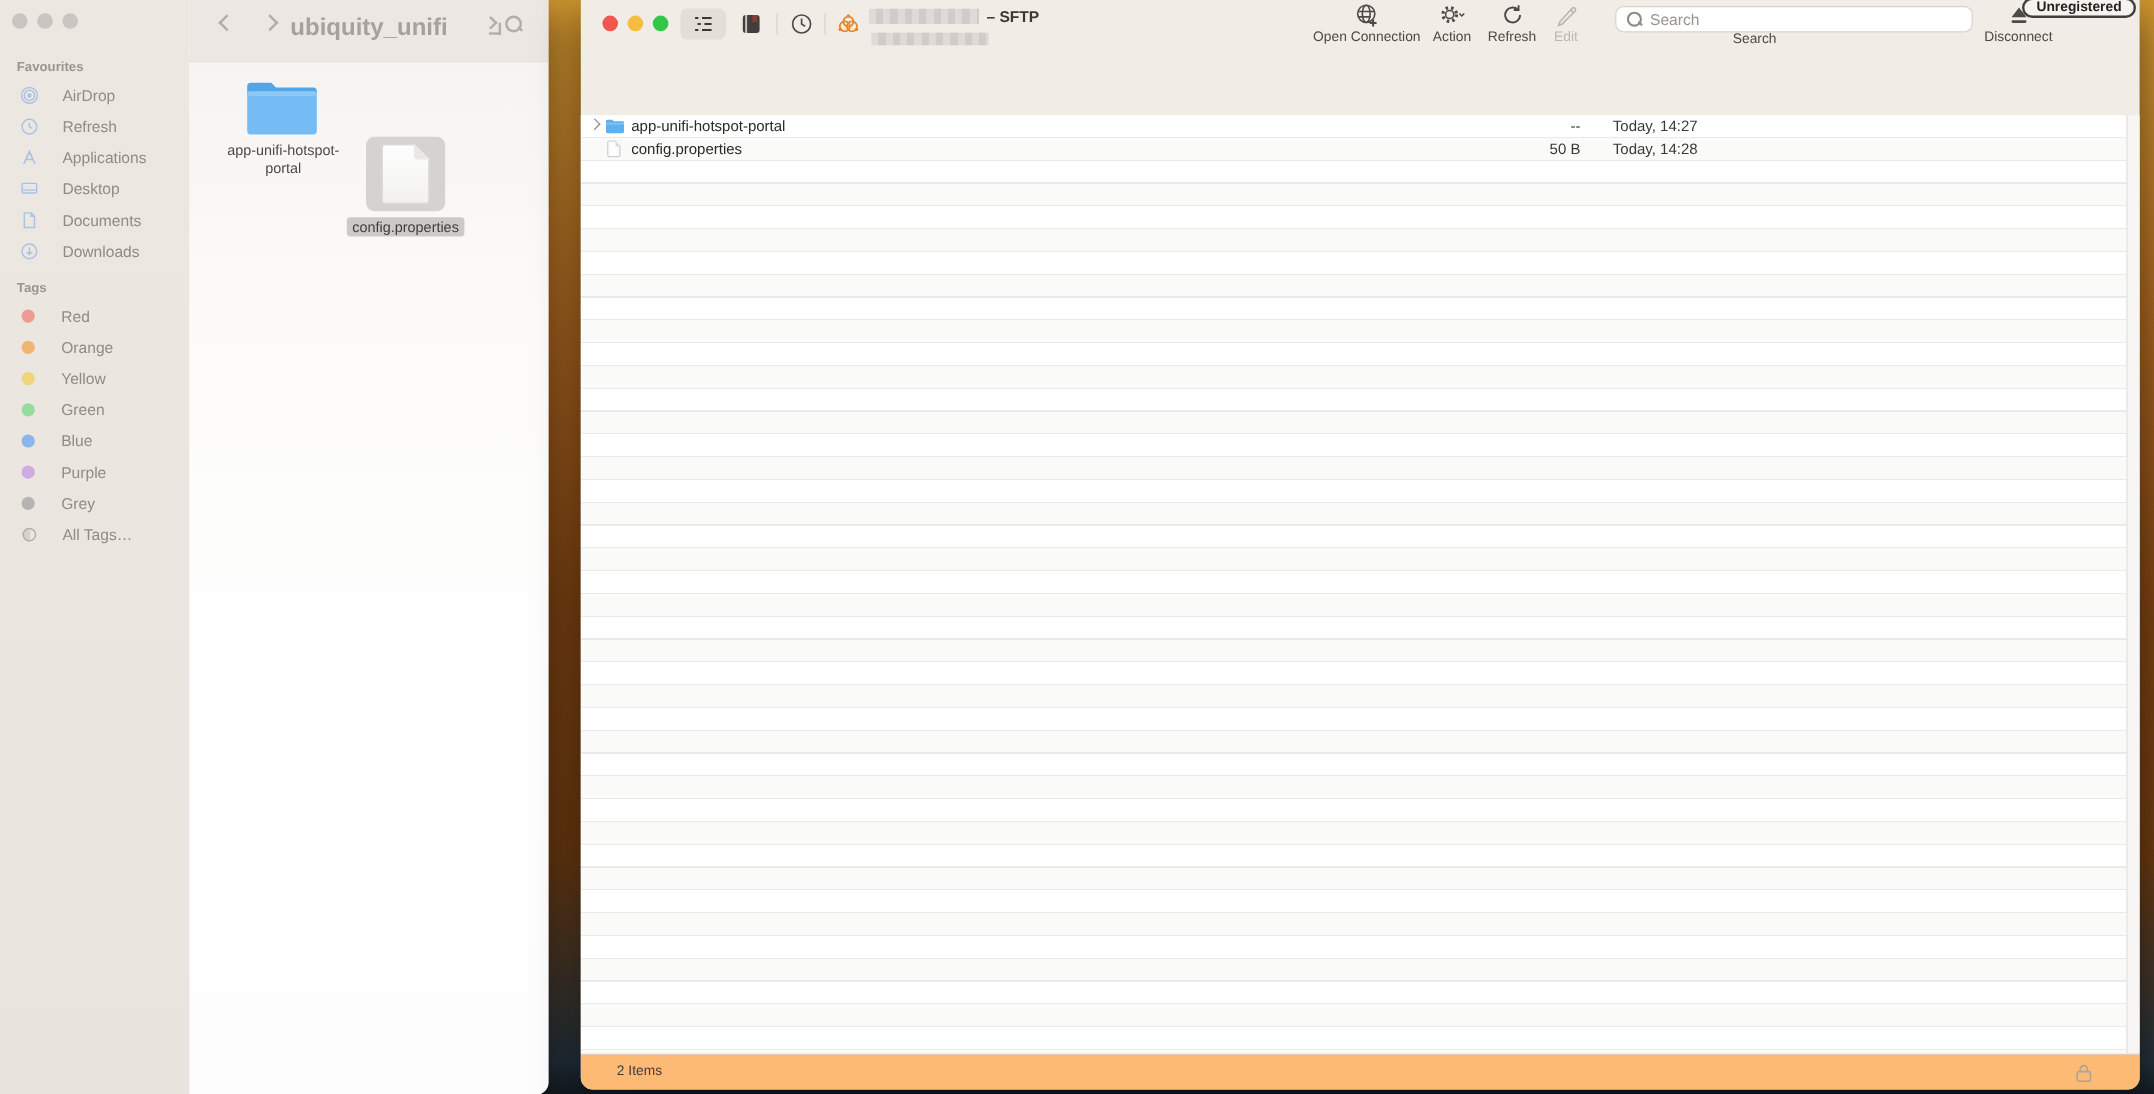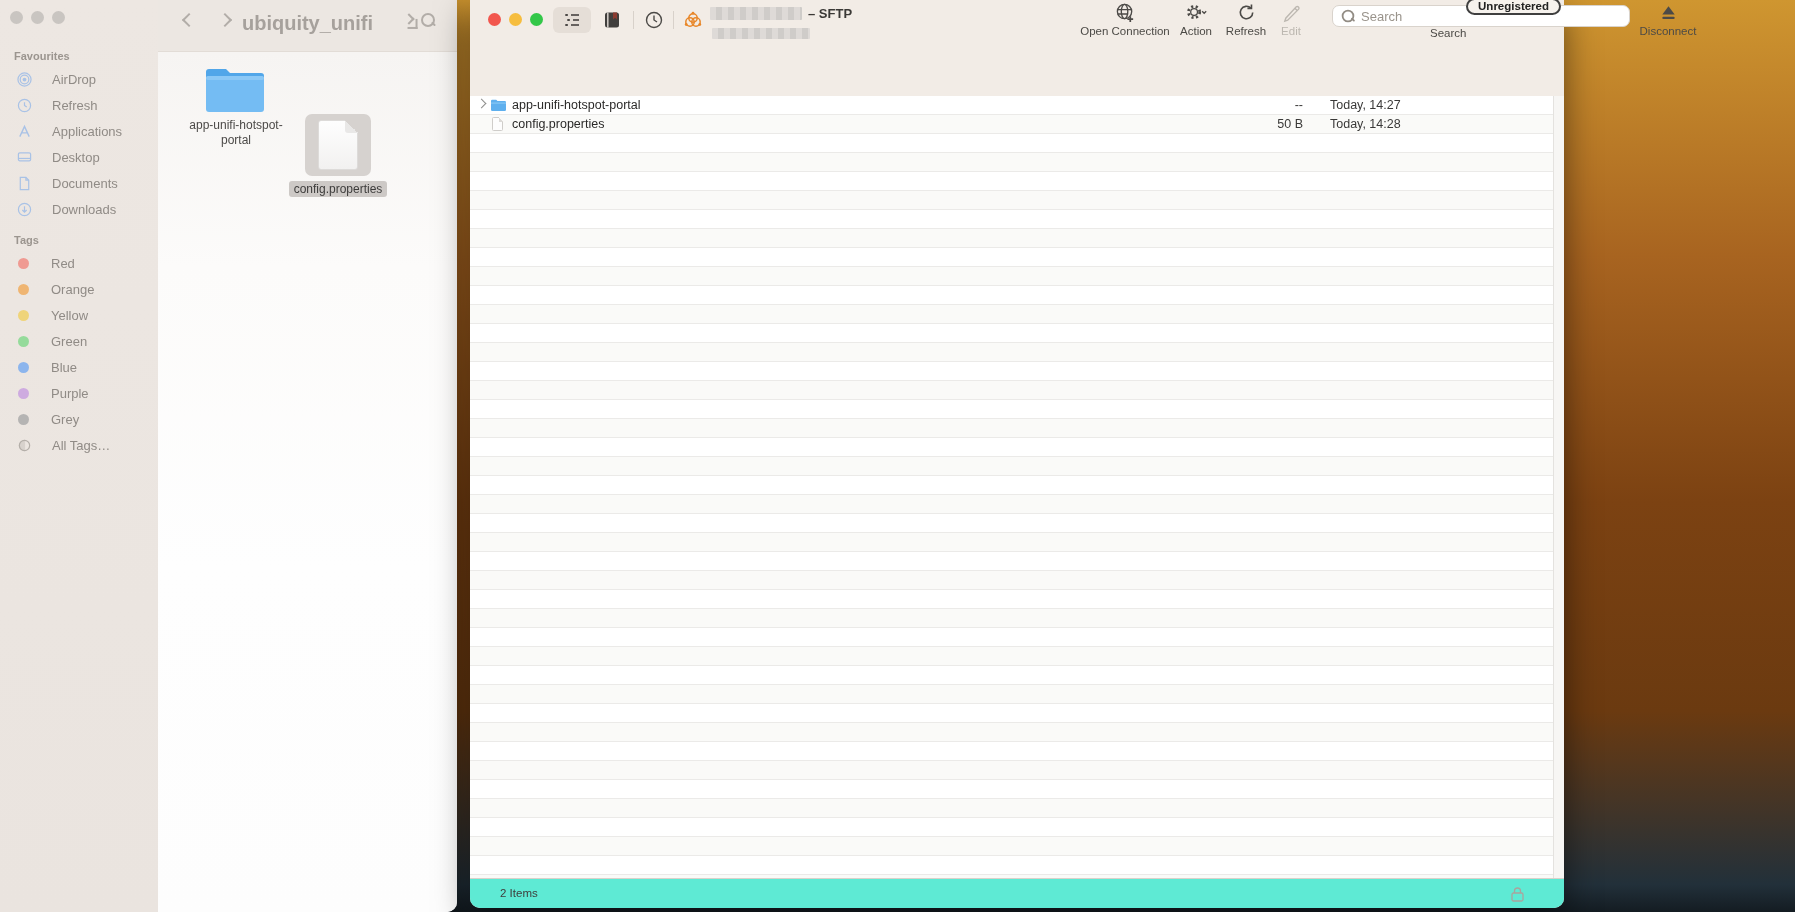--- a/index.html
+++ b/index.html
@@ -44,21 +44,21 @@
   .fi-item { position:absolute; width:108px; display:flex; flex-direction:column; align-items:center; }
   .fi-label { font-size:12px; color:#4c4a48; text-align:center; line-height:15px; margin-top:4px; width:100px; }
   .big-folder { width:64px; height:50px; }
   .sel-tile { width:66px; height:62px; background:#d6d2cf; border-radius:7px; display:flex; align-items:center; justify-content:center; }
   .page-big { position:relative; width:40px; height:50px; background:linear-gradient(180deg,#fefefe,#f2f1f0); border:1px solid #dddbd9; border-radius:3px; }
   .page-big::before { content:""; position:absolute; right:-1px; top:-1px; width:13px; height:13px;
     background:linear-gradient(225deg,#d6d2cf 50%,#e9e8e7 50%); border-bottom-left-radius:3px; }
   .fi-chip { background:#cdc9c6; border-radius:3px; padding:1px 5px; font-size:12px; color:#3e3d3c; margin-top:5px; white-space:nowrap; }
 
   
-  #duck { left:470px; top:0; width:1094px; height:908px; background:#f2ece6; border-radius:0 0 10px 10px; }
+  #duck { left:484px; top:0; width:1299px; height:908px; background:#f2ece6; border-radius:0 0 10px 10px; }
   #duck-toolbar { position:absolute; left:0; top:0; right:0; height:40px; }
   .tl-red { background:#f2564d; } .tl-yel { background:#f6bd3e; } .tl-grn { background:#33c748; }
   .d-icbtn { position:absolute; top:7px; height:26px; display:flex; align-items:center; justify-content:center; border-radius:6px; color:#3c3a38; }
   .d-icbtn svg { width:20px; height:20px; }
   .seg-sel { background:#e5ded7; }
   .vdiv { position:absolute; top:11px; width:1px; height:18px; background:#d8d1ca; }
   #duck-title { position:absolute; left:240px; top:6px; }
   .redacted { display:inline-block; vertical-align:middle; border-radius:1px;
     background:repeating-linear-gradient(90deg,#dedad7 0 6px,#cfccc9 6px 12px),repeating-linear-gradient(0deg,rgba(255,255,255,.5) 0 6px,rgba(0,0,0,.05) 6px 12px); }
   #title-line1 { font-size:13px; font-weight:bold; color:#3b3936; display:flex; align-items:center; gap:6px; }
@@ -104,21 +104,21 @@
   #scroll-track { position:absolute; right:0; top:96px; bottom:30px; width:11px; background:#f7f6f4; border-left:1px solid #e4e2df; }
   .lrow { position:absolute; left:0; right:0; height:19px; font-size:12.5px; color:#2b2a29; }
   .lrow .cell-name { position:absolute; left:42px; top:2px; }
   .lrow .cell-size { position:absolute; left:700px; width:133px; top:2px; text-align:right; color:#3a3938; }
   .lrow .cell-mod { position:absolute; left:860px; top:2px; color:#3a3938; }
   .disclosure { position:absolute; left:8px; top:4px; width:7px; height:7px; border-right:1.8px solid #8d8d8b; border-top:1.8px solid #8d8d8b; transform:rotate(45deg); }
   .row-ic { position:absolute; left:20px; top:2px; width:17px; height:14px; }
   .page-sm { position:absolute; left:22px; top:2px; width:11px; height:14px; background:#fdfdfd; border:1px solid #cfcdca; border-radius:1.5px; }
   .page-sm::before { content:""; position:absolute; right:-1px; top:-1px; width:4.5px; height:4.5px; background:linear-gradient(225deg,#fafaf8 50%,#dcdad7 50%); }
 
-  #statusbar { position:absolute; left:0; right:0; bottom:0; height:30px; background:#5eead4; border-top:1px solid #d9d2ca; border-radius:0 0 10px 10px; }
+  #statusbar { position:absolute; left:0; right:0; bottom:0; height:30px; background:#fdba74; border-top:1px solid #d9d2ca; border-radius:0 0 10px 10px; }
   #status-count { position:absolute; left:30px; top:8px; font-size:11.5px; color:#3e3d3b; }
   #status-lock { position:absolute; right:40px; top:7px; color:#aaa49d; }
   #status-lock svg { width:13px; height:16px; }
 </style>
 </head>
 <body>
 
 <div id="finder" class="window">
   <div id="finder-sidebar">
     <div class="tl-row">

